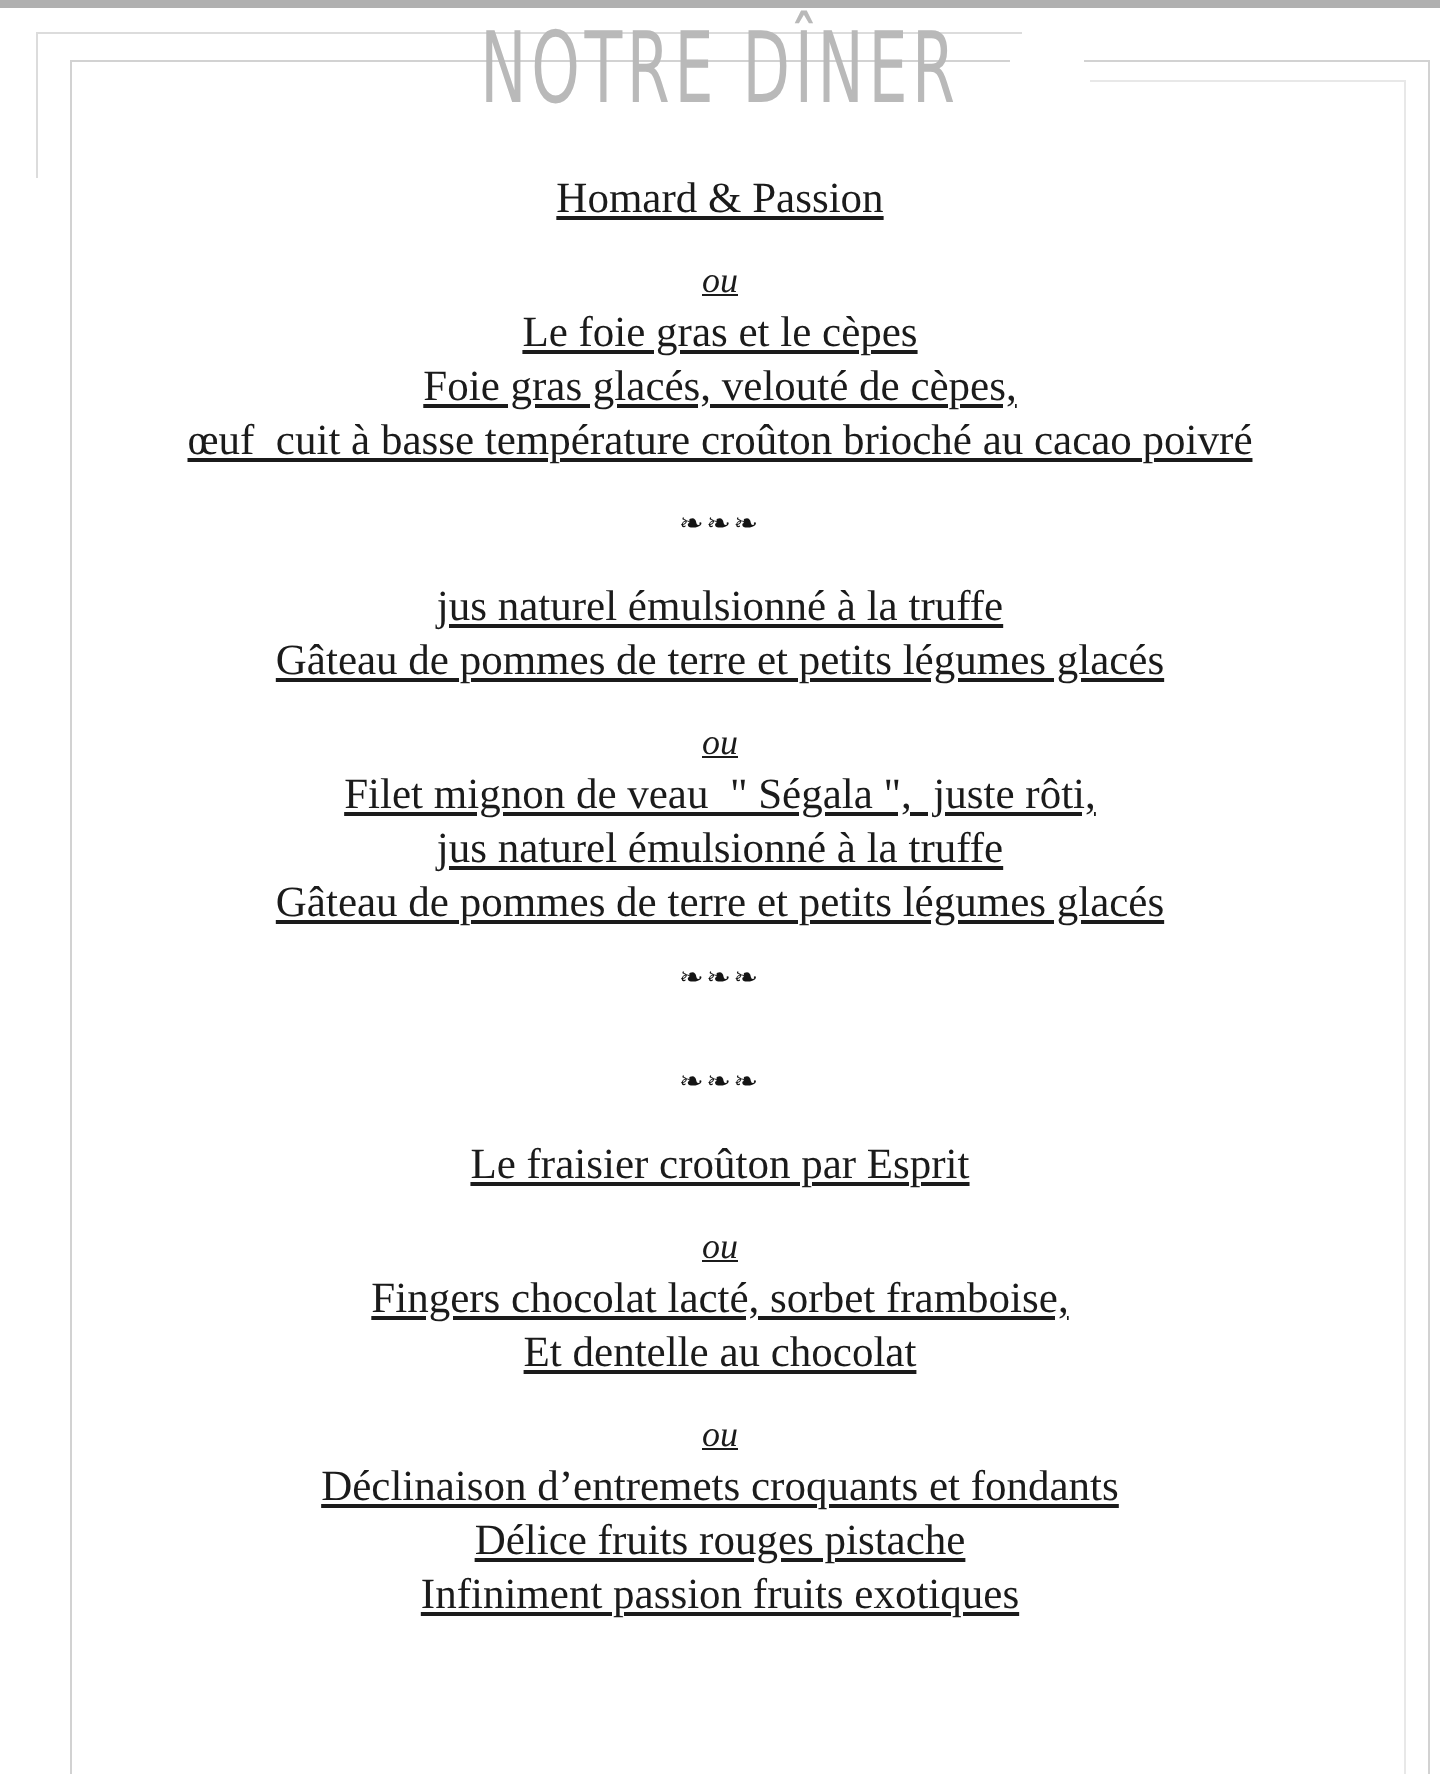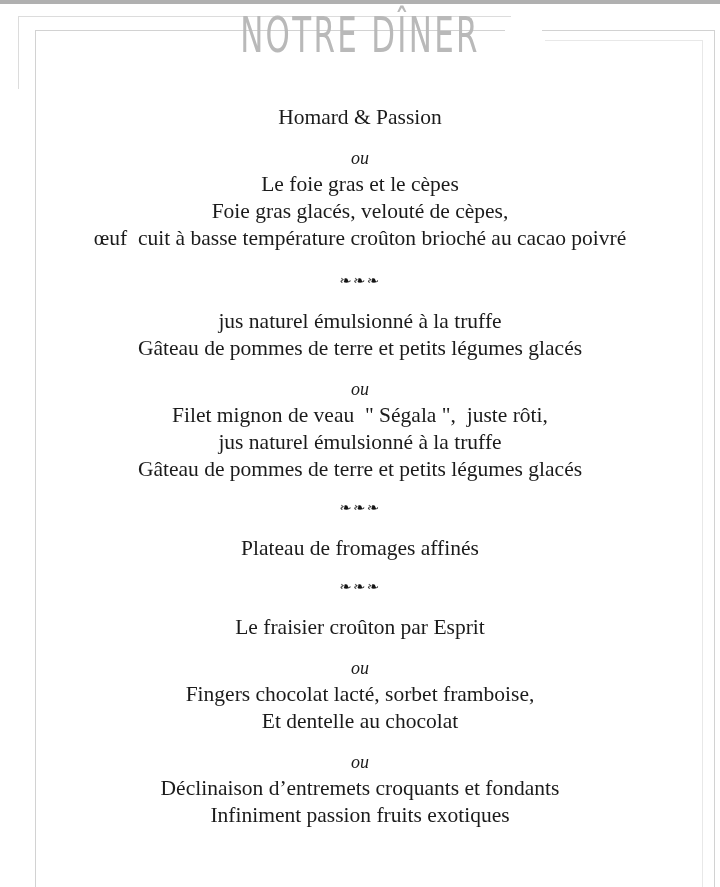--- a/index.html
+++ b/index.html
@@ -99,24 +99,25 @@
     letter-spacing: 3px;
     color: #b9b9b9;
     transform: scaleX(0.78) scaleY(1.12);
     transform-origin: 50% 0;
     white-space: nowrap;
   }
 
   
   .menu {
     position: absolute;
-    top: 104px;
+    top: 86px;
     left: 40px;
     width: 640px;
     text-align: center;
+    text-decoration: underline;
   }
   .line {
     font-size: 21.5px;
     line-height: 27px;
     white-space: pre;
   }
   .line.ou {
     font-style: italic;
     font-size: 18px;
     line-height: 26px;
@@ -180,31 +181,29 @@
     <div class="line ou">ou</div>
     <div class="line">Filet mignon de veau  " Ségala ",  juste rôti,</div>
     <div class="line">jus naturel émulsionné à la truffe</div>
     <div class="line">Gâteau de pommes de terre et petits légumes glacés</div>
   </div>
 
   <div class="sp-after-mains"></div>
   <div class="divider"><span class="sw">❧❧❧</span></div>
   <div class="sp-after-div2"></div>
 
-  <div class="section">
-    <div class="line">Plateau de fromages affinés</div>
-  </div>
 
   <div class="sp-after-cheese"></div>
   <div class="divider"><span class="sw">❧❧❧</span></div>
   <div class="sp-after-div3"></div>
 
   <div class="section">
     <div class="line">Le fraisier croûton par Esprit</div>
     <div class="line ou">ou</div>
     <div class="line">Fingers chocolat lacté, sorbet framboise,</div>
     <div class="line">Et dentelle au chocolat</div>
     <div class="line ou">ou</div>
     <div class="line">Déclinaison d’entremets croquants et fondants</div>
+    <div class="line">Délice fruits rouges pistache</div>
     <div class="line">Infiniment passion fruits exotiques</div>
   </div>
 
 </div>
 
 </body></html>

